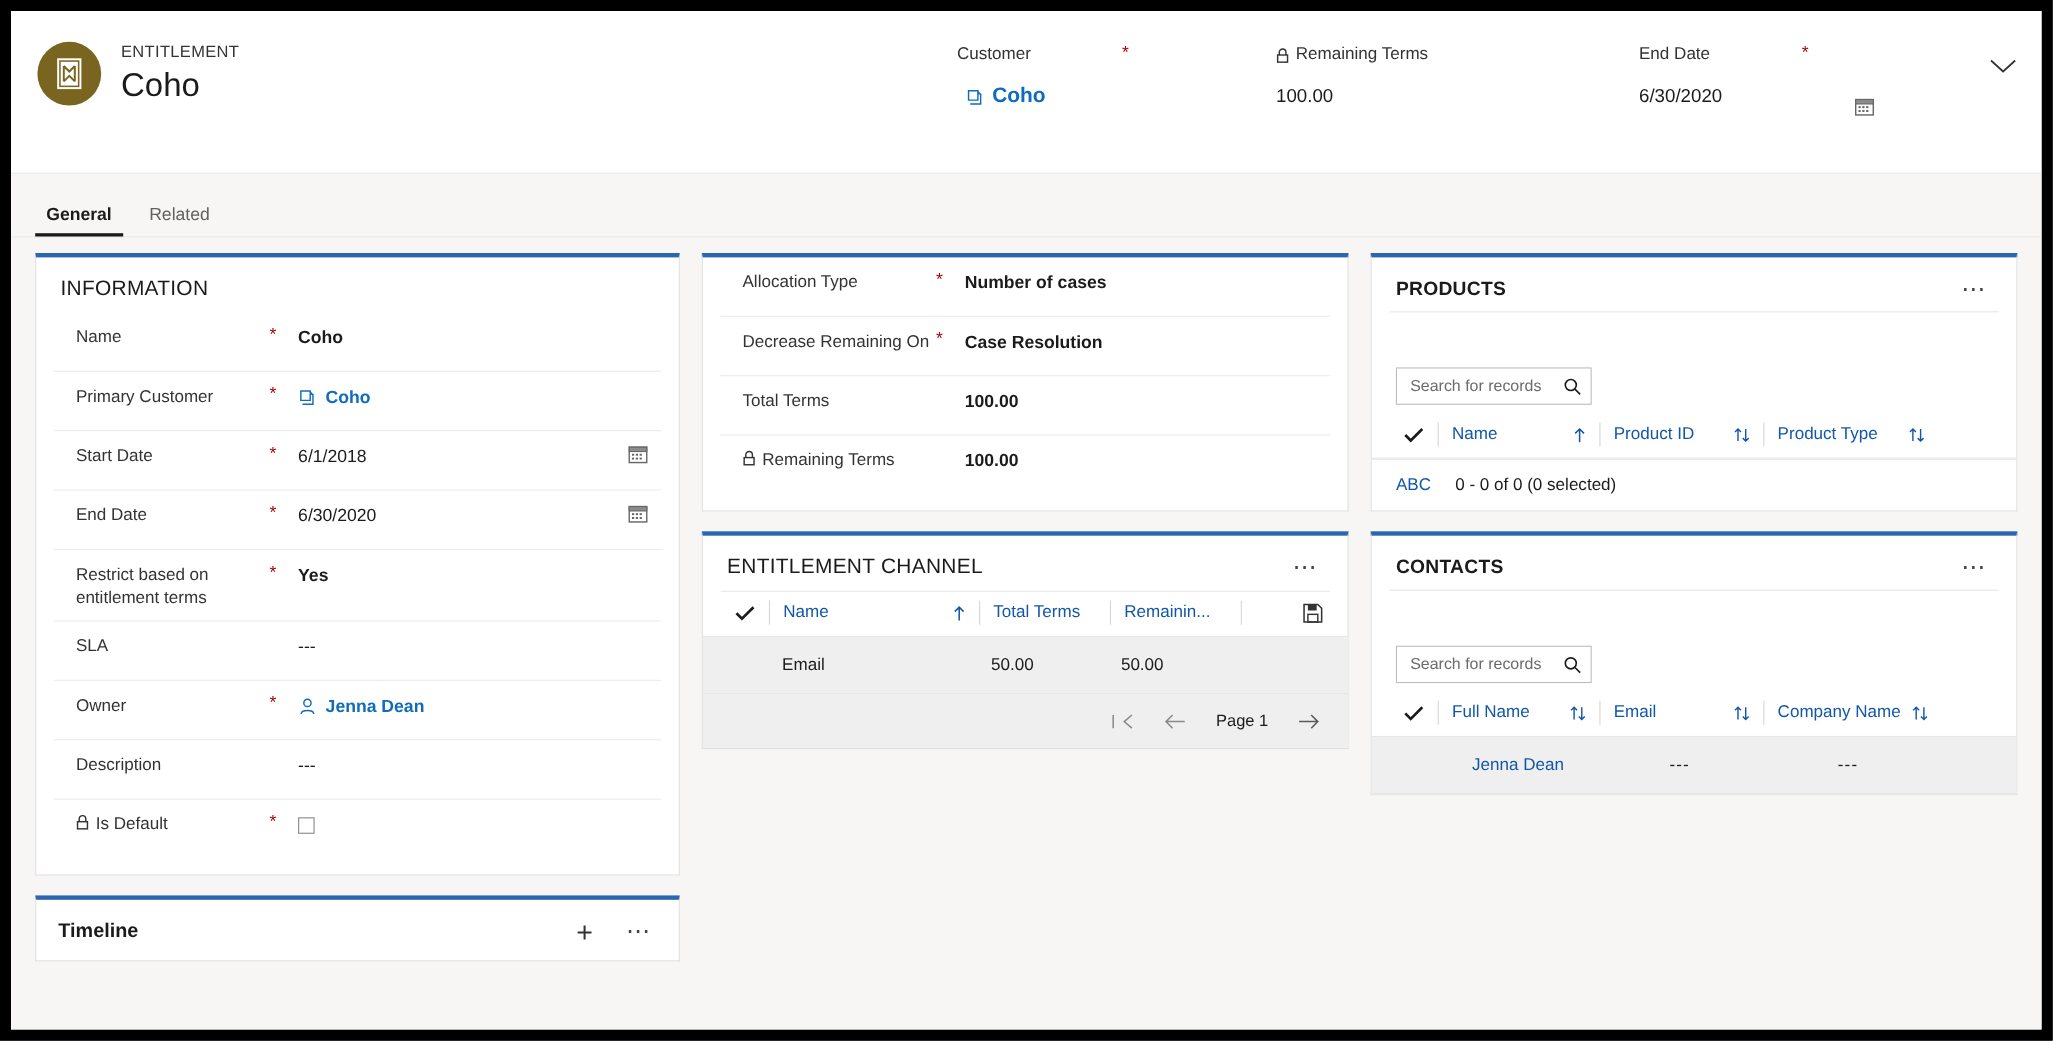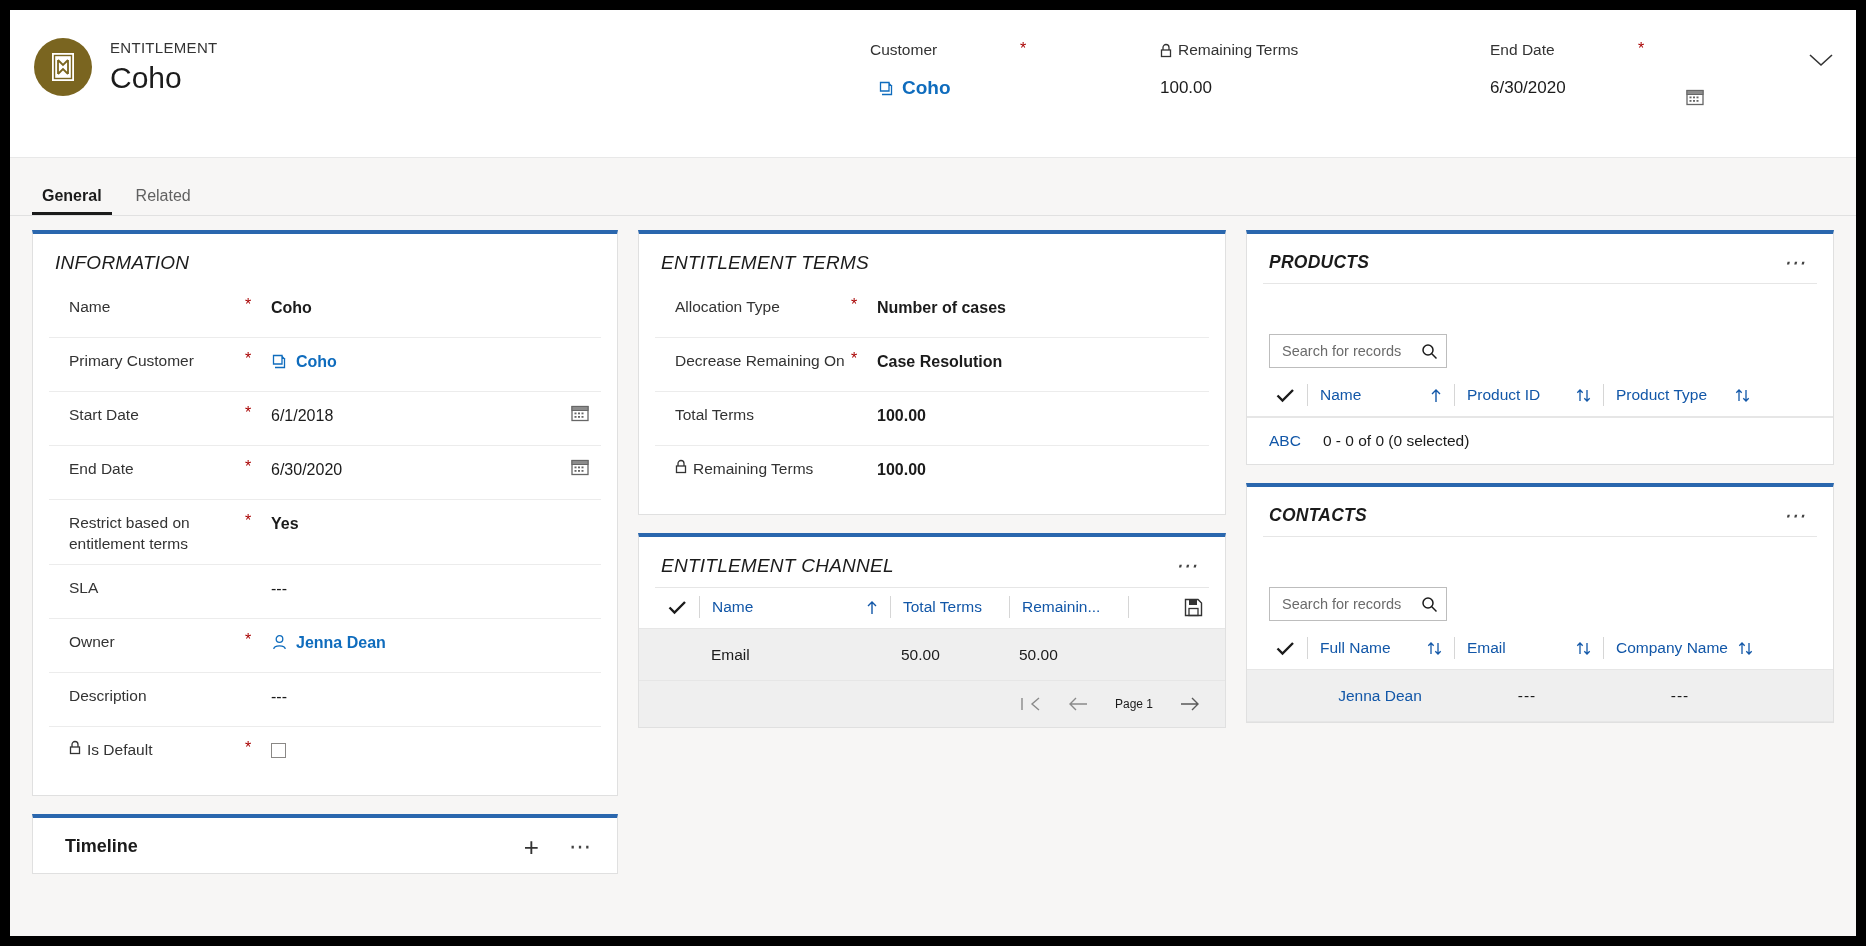--- a/index.html
+++ b/index.html
@@ -113,21 +113,20 @@
   .col-3 { flex: 1 1 auto; }
 
   .card {
     background: #ffffff;
     border: 1px solid #e0e0e0;
     border-top: 4px solid #2a67ae;
   }
   .card-head {
     display: flex; align-items: center; justify-content: space-between;
     padding: 18px 22px 10px 22px;
-    font-style: italic;
   }
   .card-title {
     font-size: 19px; color: #1b1b1b; letter-spacing: .25px;
   }
   .card-title.bold { font-weight: 700; font-size: 17.5px; }
   .ellipsis-btn {
     font-size: 22px; color: #444; letter-spacing: 2px;
     cursor: pointer; line-height: 12px; padding: 0 4px;
   }
   .card-sep { height: 1px; background: #e6e6e6; margin: 0 16px; }
@@ -203,32 +202,32 @@
   .empty-state .msg { font-size: 16px; color: #1b1b1b; }
   .grid-footer {
     display: flex; align-items: center; gap: 22px;
     padding: 14px 22px; border-top: 1px solid #e6e6e6;
     font-size: 15.5px; color: #1b1b1b;
   }
   .grid-footer .abc { color: #1257a8; cursor: pointer; }
   .pager {
     display: flex; align-items: center; justify-content: flex-end;
     gap: 26px; padding: 16px 24px; background: #efefef;
-    font-size: 12px; color: #1b1b1b;
+    font-size: 15px; color: #1b1b1b;
   }
   .pager .pbtn { cursor: pointer; color: #5a5a5a; }
   .pager .pbtn.disabled { color: #a6a6a6; }
   .save-icon { margin-left: auto; padding-right: 6px; cursor: pointer; }
 
   
   .timeline-card { border-top: 4px solid #2a67ae; }
   .timeline-head {
     display: flex; align-items: center; padding: 18px 20px 16px 20px;
   }
-  .timeline-title { font-size: 18px; font-weight: 700; color: #1b1b1b; margin-left: 12px; }
+  .timeline-title { font-size: 18px; font-weight: 700; color: #1b1b1b; }
   .timeline-actions {
     margin-left: auto; display: flex; align-items: center; gap: 26px;
   }
   .plus-btn { font-size: 26px; color: #333; cursor: pointer; line-height: 18px; }
   svg { display: block; }
 </style>
 </head>
 <body>
 
 <div class="app-frame">
@@ -441,23 +440,20 @@
             <span class="plus-btn">+</span>
             <span class="ellipsis-btn">⋯</span>
           </div>
         </div>
       </div>
     </div>
 
     <div class="col col-2">
 
       <div class="card">
-        <div class="card-head">
-          <div class="card-title">ENTITLEMENT TERMS</div>
-        </div>
         <div class="fields">
 
           <div class="frow">
             <div class="flabel">Allocation Type</div>
             <div class="freq">*</div>
             <div class="fvalue">Number of cases</div>
           </div>
 
           <div class="frow">
             <div class="flabel">Decrease Remaining On</div>

